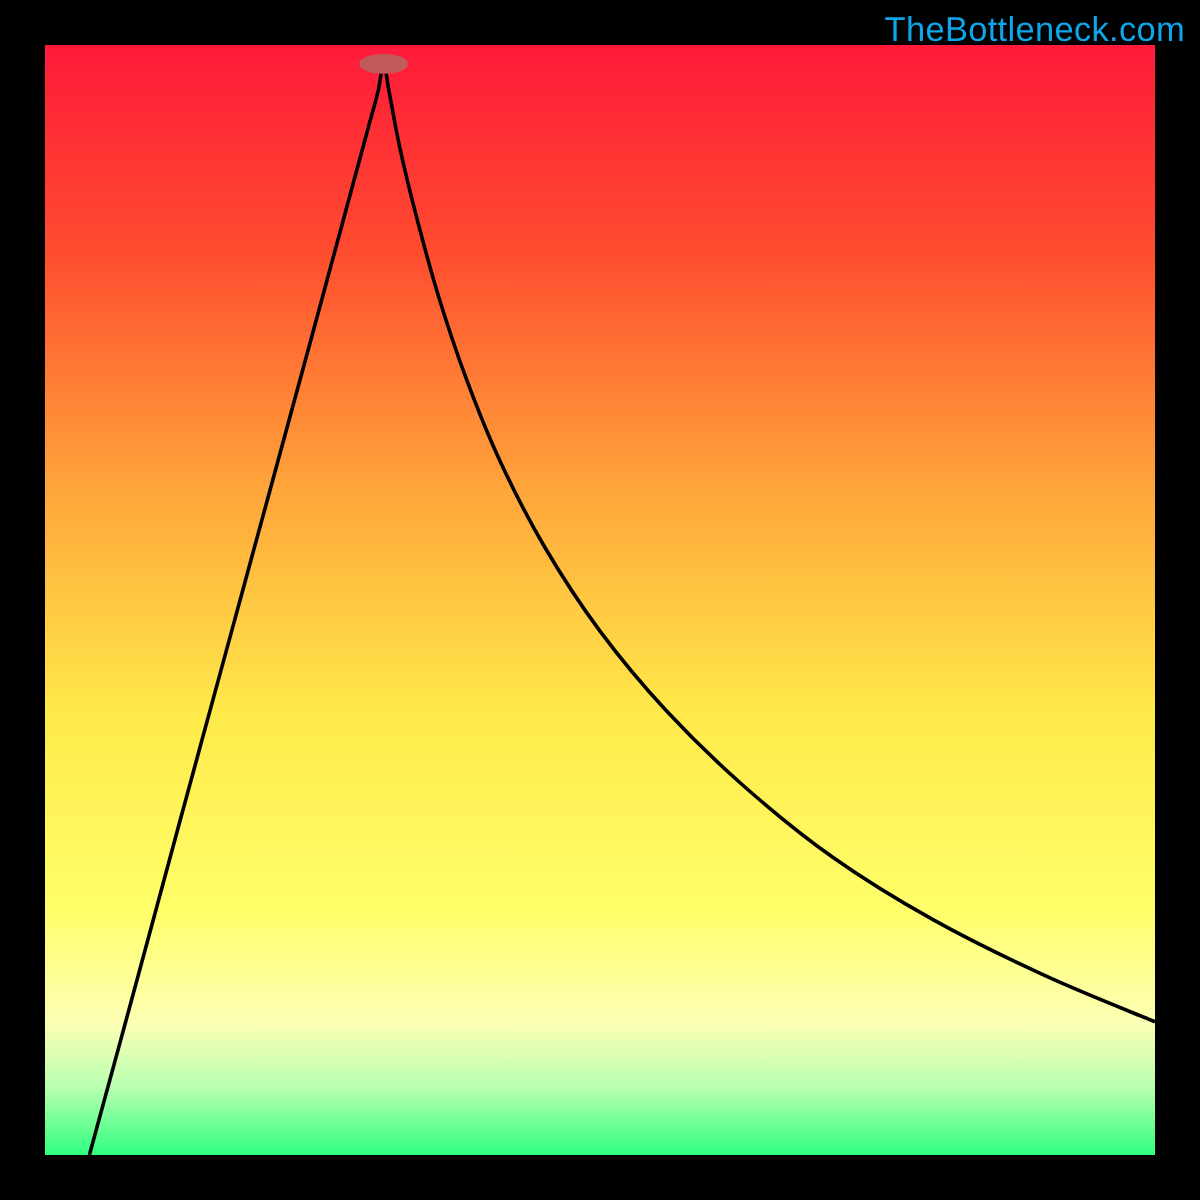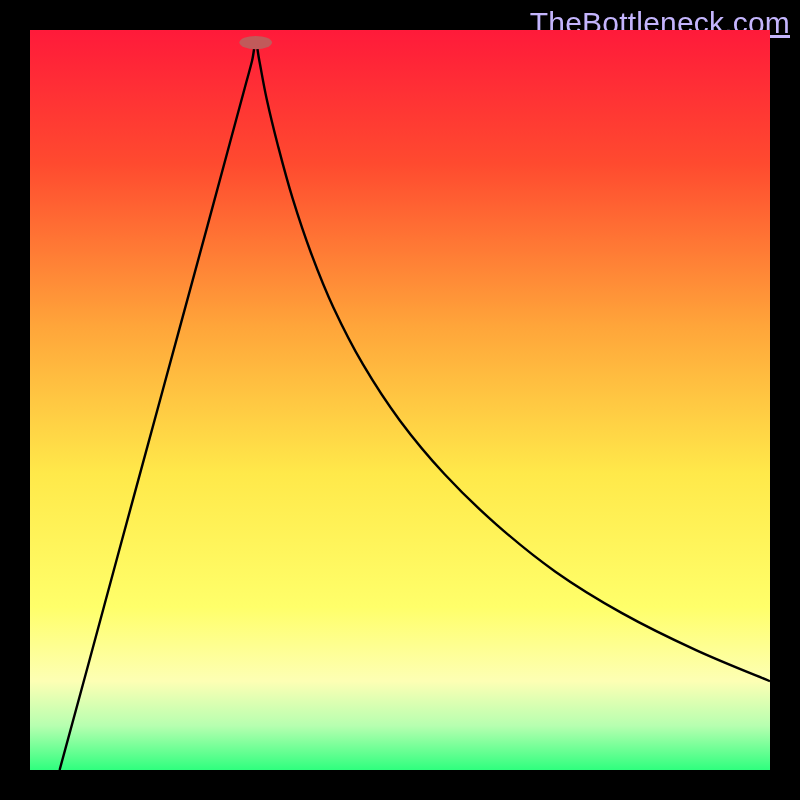--- a/index.html
+++ b/index.html
@@ -23,25 +23,24 @@
     position: absolute;
     top: 30px;
     left: 30px;
     width: 740px;
     height: 740px;
   }
   .watermark {
     position: absolute;
     top: 6px;
     right: 10px;
-    color: #c4b5fd;
-    font-size: 30px;
+    color: #0ea5e9;
+    font-size: 23px;
     font-weight: 500;
     letter-spacing: 0.2px;
-    text-decoration: underline;
   }
   svg { display: block; }
 </style>
 </head>
 <body>
 
 <div class="frame">
 
   <div class="watermark">TheBottleneck.com</div>
 

